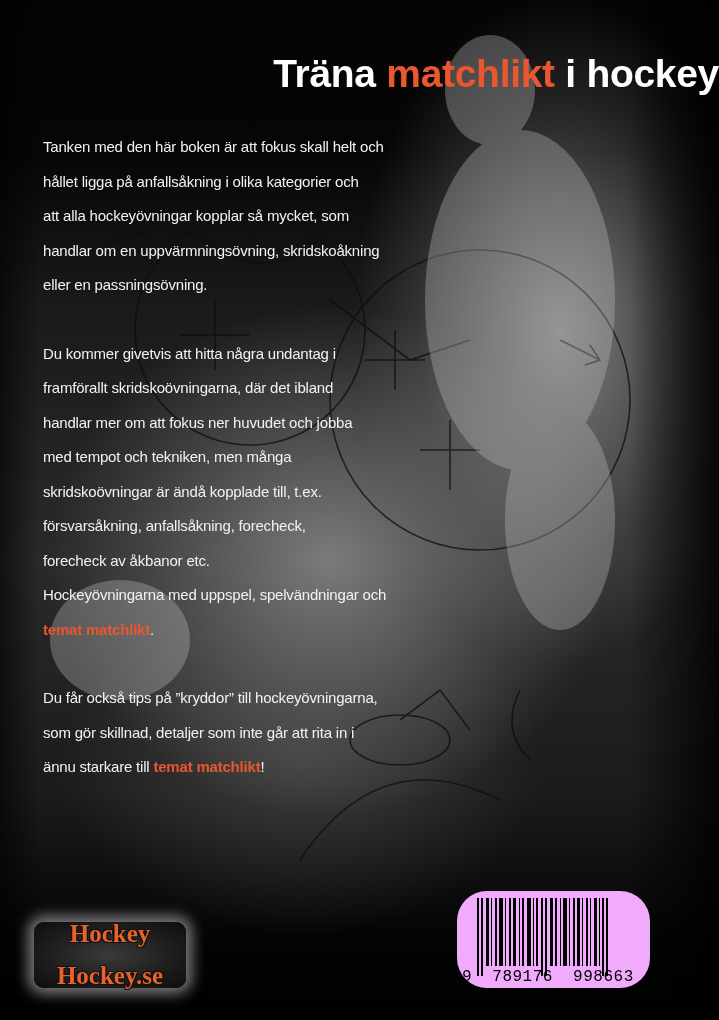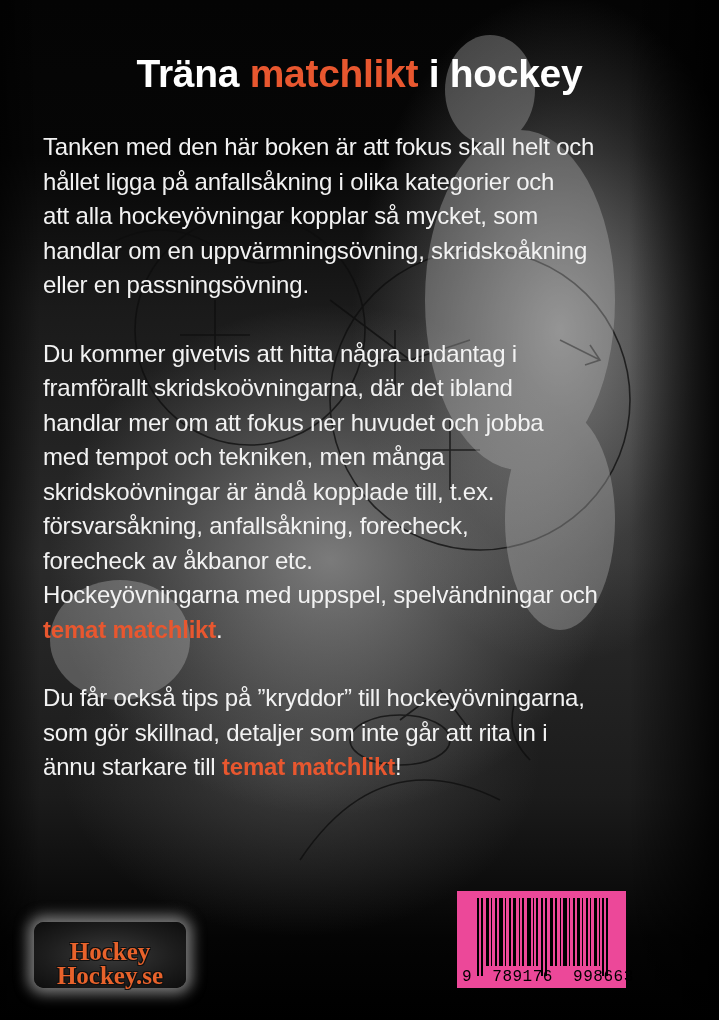--- a/index.html
+++ b/index.html
@@ -21,47 +21,48 @@
     position: absolute; right: 0; top: 0; width: 90px; height: 1020px;
     background: linear-gradient(to right, rgba(0,0,0,0), rgba(0,0,0,0.85));
   }
   .vignette-left {
     position: absolute; left: 0; top: 0; width: 40px; height: 1020px;
     background: linear-gradient(to left, rgba(0,0,0,0), rgba(0,0,0,0.6));
   }
   svg.sketch { position: absolute; left: 0; top: 0; }
   .title {
     position: absolute; left: 0; right: 0; top: 52px;
-    text-align: center;
+    text-align: right;
     font-size: 39px; font-weight: bold; color: #ffffff;
     letter-spacing: -0.3px;
   }
   .accent { color: #e8572f; font-weight: bold; }
   .body-text {
     position: absolute; left: 43px; top: 130px; width: 640px;
-    color: #f2f2f2; font-size: 24px; line-height: 34.5px;
+    color: #f2f2f2; font-size: 15px; line-height: 34.5px;
     letter-spacing: -0.2px;
   }
   .para { margin: 0 0 34px 0; }
   .line { display: block; white-space: nowrap; }
   .logo {
     position: absolute; left: 34px; top: 922px; width: 152px; height: 66px;
     border-radius: 10px;
     background: radial-gradient(ellipse at center, #3a3a3a 0%, #1d1d1d 60%, #0d0d0d 100%);
     box-shadow: 0 0 14px 6px rgba(220,220,220,0.55);
-    display: flex; flex-direction: column; align-items: center; justify-content: flex-end;
+    display: flex; flex-direction: column; align-items: center; justify-content: space-between;
   }
   .logo span {
     font-family: "Liberation Serif", "DejaVu Serif", serif;
     font-weight: bold; color: #e8622b; font-size: 25px; line-height: 24px;
     text-shadow: -1px -1px 0 #111, 1px -1px 0 #111, -1px 1px 0 #111, 1px 1px 0 #111;
   }
   .barcode {
-    position: absolute; left: 457px; top: 891px; width: 169px; height: 97px;
-    background: #ec4899;
+    position: absolute; left: 457px; top: 891px; width: 193px; height: 97px;
+    background: #f0abfc;
+    border-radius: 30px;
   }
   .bars {
     position: absolute; left: 20px; top: 7px; width: 162px; height: 78px;
     display: flex; align-items: flex-start;
   }
   .bars i { display: block; background: #000; height: 68px; }
   .bars i.g { height: 78px; }
   .barcode .digits {
     position: absolute; left: 5px; bottom: 2px; width: 185px;
     font-family: "Liberation Mono", "DejaVu Sans Mono", monospace;

